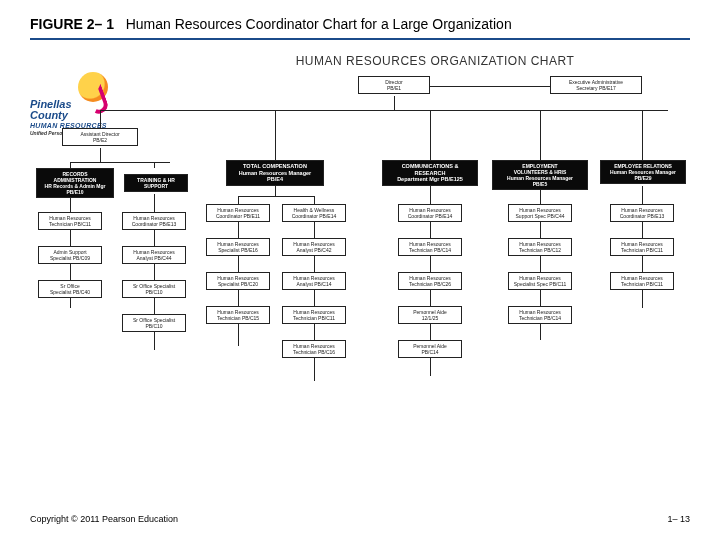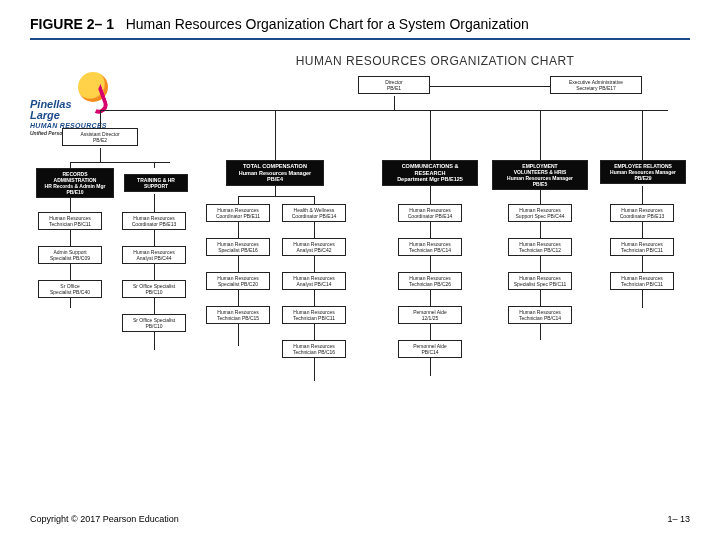--- a/index.html
+++ b/index.html
@@ -87,30 +87,30 @@
     display:flex;
     justify-content:space-between;
   }
 </style>
 </head>
 <body>
 
 <div class="slide">
   <div class="headline">
     <span class="fig">FIGURE 2– 1</span>&nbsp;&nbsp;
-    <span>Human Resources Organization Chart for a System Organization</span>
+    <span>Human Resources Coordinator Chart for a Large Organization</span>
   </div>
 
   <div class="chart-area">
 
     <div class="logo">
       <div class="logo-sun"></div>
       <div class="logo-swirl"></div>
       <div class="tline t1">Pinellas</div>
-      <div class="tline t2">Large</div>
+      <div class="tline t2">County</div>
       <div class="tline hr">HUMAN RESOURCES</div>
       <div class="tline ups">Unified Personnel System</div>
     </div>
 
     <div class="chart-title">HUMAN RESOURCES ORGANIZATION CHART</div>
 
     <div class="box" style="left:328px;top:22px;width:72px;">Director<br>PB/E1</div>
     <div class="box" style="left:520px;top:22px;width:92px;">Executive Administrative<br>Secretary PB/E17</div>
     <div class="line hline" style="left:400px;top:32px;width:120px;"></div>
     <div class="line vline" style="left:364px;top:42px;height:14px;"></div>
@@ -175,16 +175,16 @@
     <div class="box" style="left:478px;top:252px;width:64px;">Human Resources<br>Technician PB/C14</div>
 
     <div class="line vline" style="left:612px;top:132px;height:122px;"></div>
     <div class="box" style="left:580px;top:150px;width:64px;">Human Resources<br>Coordinator PB/E13</div>
     <div class="box" style="left:580px;top:184px;width:64px;">Human Resources<br>Technician PB/C11</div>
     <div class="box" style="left:580px;top:218px;width:64px;">Human Resources<br>Technician PB/C11</div>
 
   </div>
 
   <div class="footer">
-    <span>Copyright © 2017 Pearson Education</span>
+    <span>Copyright © 2011 Pearson Education</span>
     <span>1– 13</span>
   </div>
 </div>
 
 </body></html>

